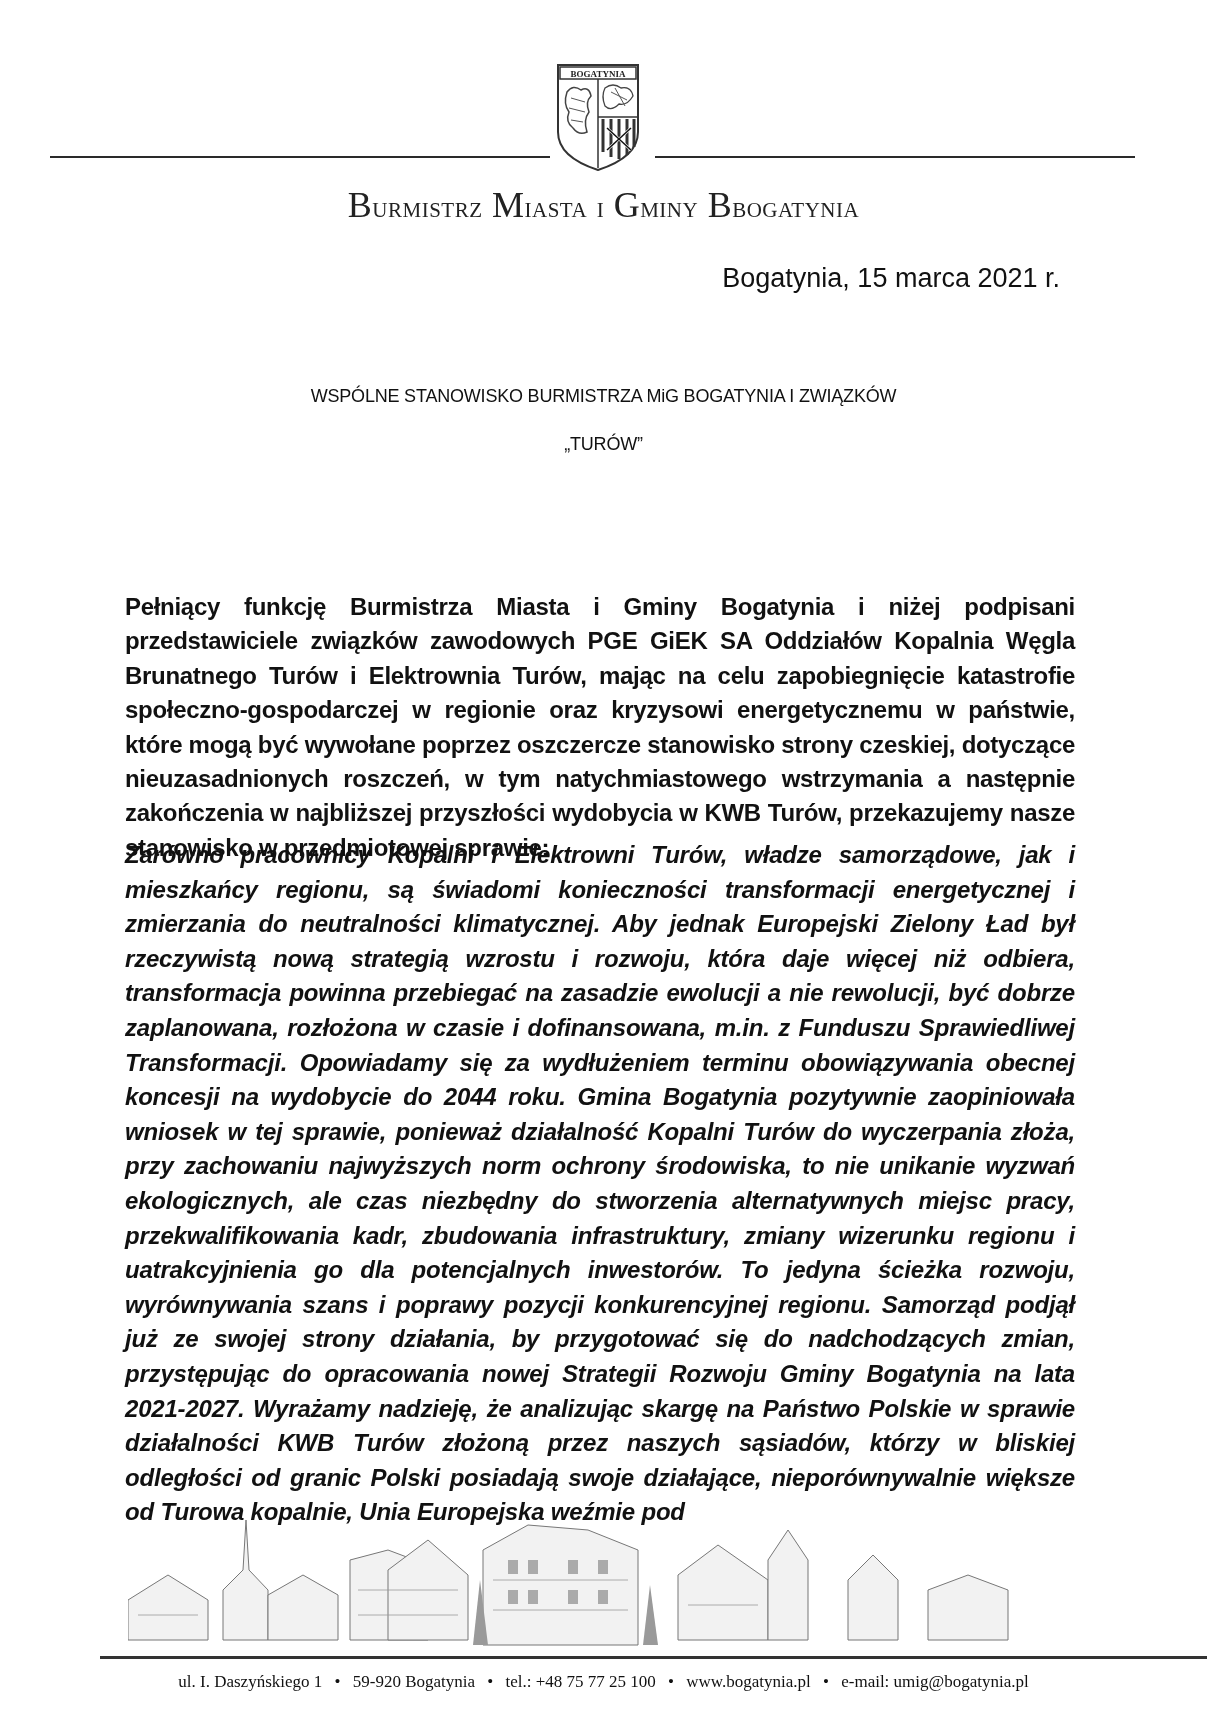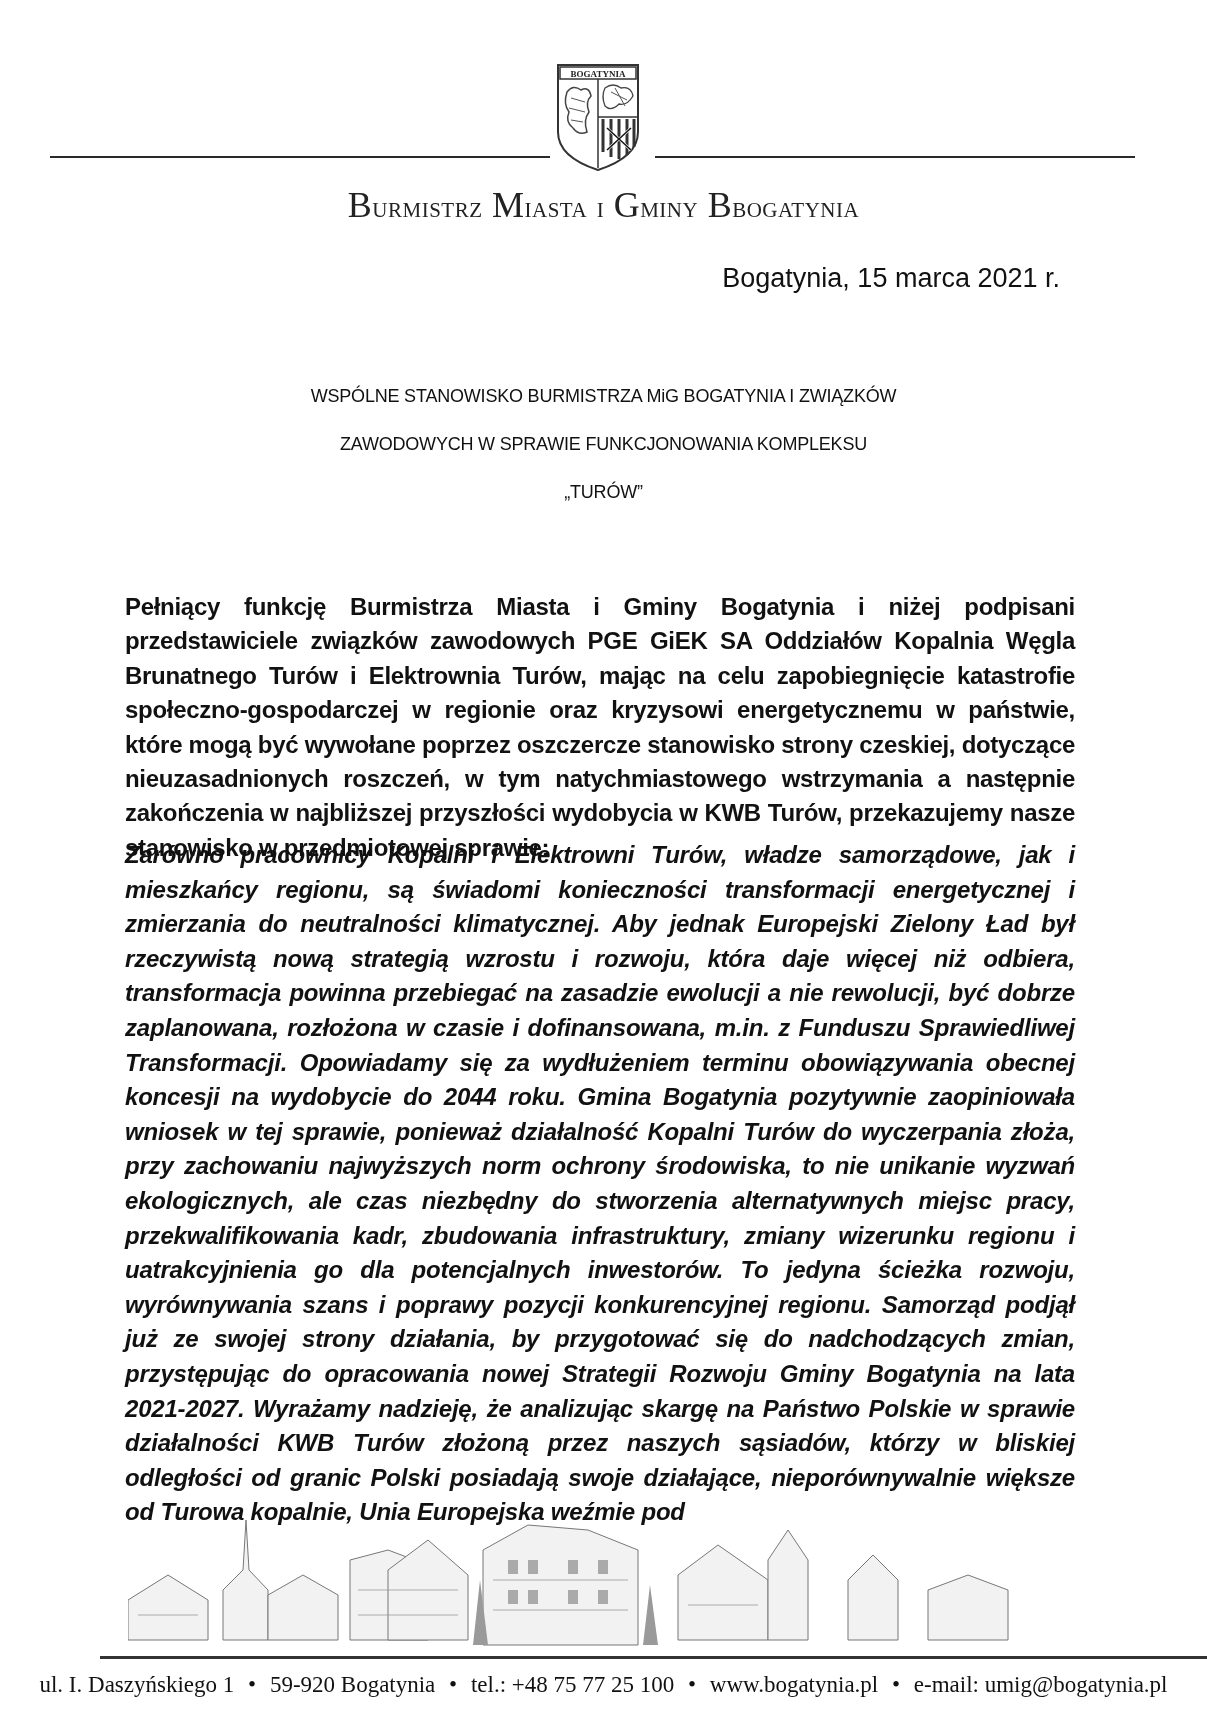--- a/index.html
+++ b/index.html
@@ -14,21 +14,21 @@
     .date { position: absolute; top: 263px; right: 147px; font-family: "Liberation Sans", sans-serif; font-size: 27px; color: #111; }
     .title { position: absolute; top: 372px; left: 120px; width: 967px; text-align: center;
       font-family: "Liberation Sans", sans-serif; font-size: 18px; line-height: 48px; color: #111; letter-spacing: -0.2px; }
     .para { position: absolute; left: 125px; width: 950px; font-family: "Liberation Sans", sans-serif;
       text-align: justify; color: #111; font-size: 24px; line-height: 34.4px; }
     .para.bold { top: 590px; font-weight: bold; letter-spacing: -0.3px; }
     .para.italic { top: 838px; font-style: italic; line-height: 34.6px; letter-spacing: -0.2px; font-weight: bold; }
     .skyline { position: absolute; left: 128px; top: 1520px; width: 960px; height: 130px; }
     .footer-rule { position: absolute; left: 100px; width: 1107px; top: 1656px; height: 3px; background: #333; }
     .footer { position: absolute; top: 1672px; left: 0; width: 1207px; text-align: center;
-      font-family: "Liberation Serif", serif; font-size: 23px; color: #111; }
+      font-family: "Liberation Serif", serif; font-size: 17px; color: #111; }
     .footer .dot { margin: 0 8px; }
   </style>
 </head>
 <body>
 
 <svg class="crest" viewBox="0 0 86 110">
   <path d="M3 3 H83 V70 Q83 95 43 108 Q3 95 3 70 Z" fill="#fff" stroke="#333" stroke-width="2"></path>
   <rect x="5" y="5" width="76" height="12" fill="#fff" stroke="#333" stroke-width="1.5"></rect>
   <text x="43" y="14.5" text-anchor="middle" font-family="Liberation Serif, serif" font-size="9" font-weight="bold" fill="#222">BOGATYNIA</text>
   <line x1="43" y1="17" x2="43" y2="106" stroke="#333" stroke-width="1.5"></line>
@@ -65,21 +65,20 @@
   <span>M</span><span class="sc">IASTA</span>
   <span class="sc">I</span>
   <span>G</span><span class="sc">MINY</span>
   <span>B</span><span class="sc">BOGATYNIA</span>
 </div>
 
 <div class="date">Bogatynia, 15 marca 2021 r.</div>
 
 <div class="title">
   <div>WSPÓLNE STANOWISKO BURMISTRZA MiG BOGATYNIA I ZWIĄZKÓW</div>
-  <div>ZAWODOWYCH W SPRAWIE FUNKCJONOWANIA KOMPLEKSU</div>
   <div>„TURÓW”</div>
 </div>
 
 <p class="para bold" style="margin:0;">Pełniący funkcję Burmistrza Miasta i Gminy Bogatynia i niżej podpisani przedstawiciele związków zawodowych PGE GiEK SA Oddziałów Kopalnia Węgla Brunatnego Turów i Elektrownia Turów, mając na celu zapobiegnięcie katastrofie społeczno-gospodarczej w regionie oraz kryzysowi energetycznemu w państwie, które mogą być wywołane poprzez oszczercze stanowisko strony czeskiej, dotyczące nieuzasadnionych roszczeń, w tym natychmiastowego wstrzymania a następnie zakończenia w najbliższej przyszłości wydobycia w KWB Turów, przekazujemy nasze stanowisko w przedmiotowej sprawie:</p>
 
 <p class="para italic" style="margin:0;">Zarówno pracownicy Kopalni i Elektrowni Turów, władze samorządowe, jak i mieszkańcy regionu, są świadomi konieczności transformacji energetycznej i zmierzania do neutralności klimatycznej. Aby jednak Europejski Zielony Ład był rzeczywistą nową strategią wzrostu i rozwoju, która daje więcej niż odbiera, transformacja powinna przebiegać na zasadzie ewolucji a nie rewolucji, być dobrze zaplanowana, rozłożona w czasie i dofinansowana, m.in. z Funduszu Sprawiedliwej Transformacji. Opowiadamy się za wydłużeniem terminu obowiązywania obecnej koncesji na wydobycie do 2044 roku. Gmina Bogatynia pozytywnie zaopiniowała wniosek w tej sprawie, ponieważ działalność Kopalni Turów do wyczerpania złoża, przy zachowaniu najwyższych norm ochrony środowiska, to nie unikanie wyzwań ekologicznych, ale czas niezbędny do stworzenia alternatywnych miejsc pracy, przekwalifikowania kadr, zbudowania infrastruktury, zmiany wizerunku regionu i uatrakcyjnienia go dla potencjalnych inwestorów. To jedyna ścieżka rozwoju, wyrównywania szans i poprawy pozycji konkurencyjnej regionu. Samorząd podjął już ze swojej strony działania, by przygotować się do nadchodzących zmian, przystępując do opracowania nowej Strategii Rozwoju Gminy Bogatynia na lata 2021-2027. Wyrażamy nadzieję, że analizując skargę na Państwo Polskie w sprawie działalności KWB Turów złożoną przez naszych sąsiadów, którzy w bliskiej odległości od granic Polski posiadają swoje działające, nieporównywalnie większe od Turowa kopalnie, Unia Europejska weźmie pod</p>
 
 <svg class="skyline" viewBox="0 0 960 130">
   <defs>
     <linearGradient id="fade" x1="0" y1="0" x2="0" y2="1">

